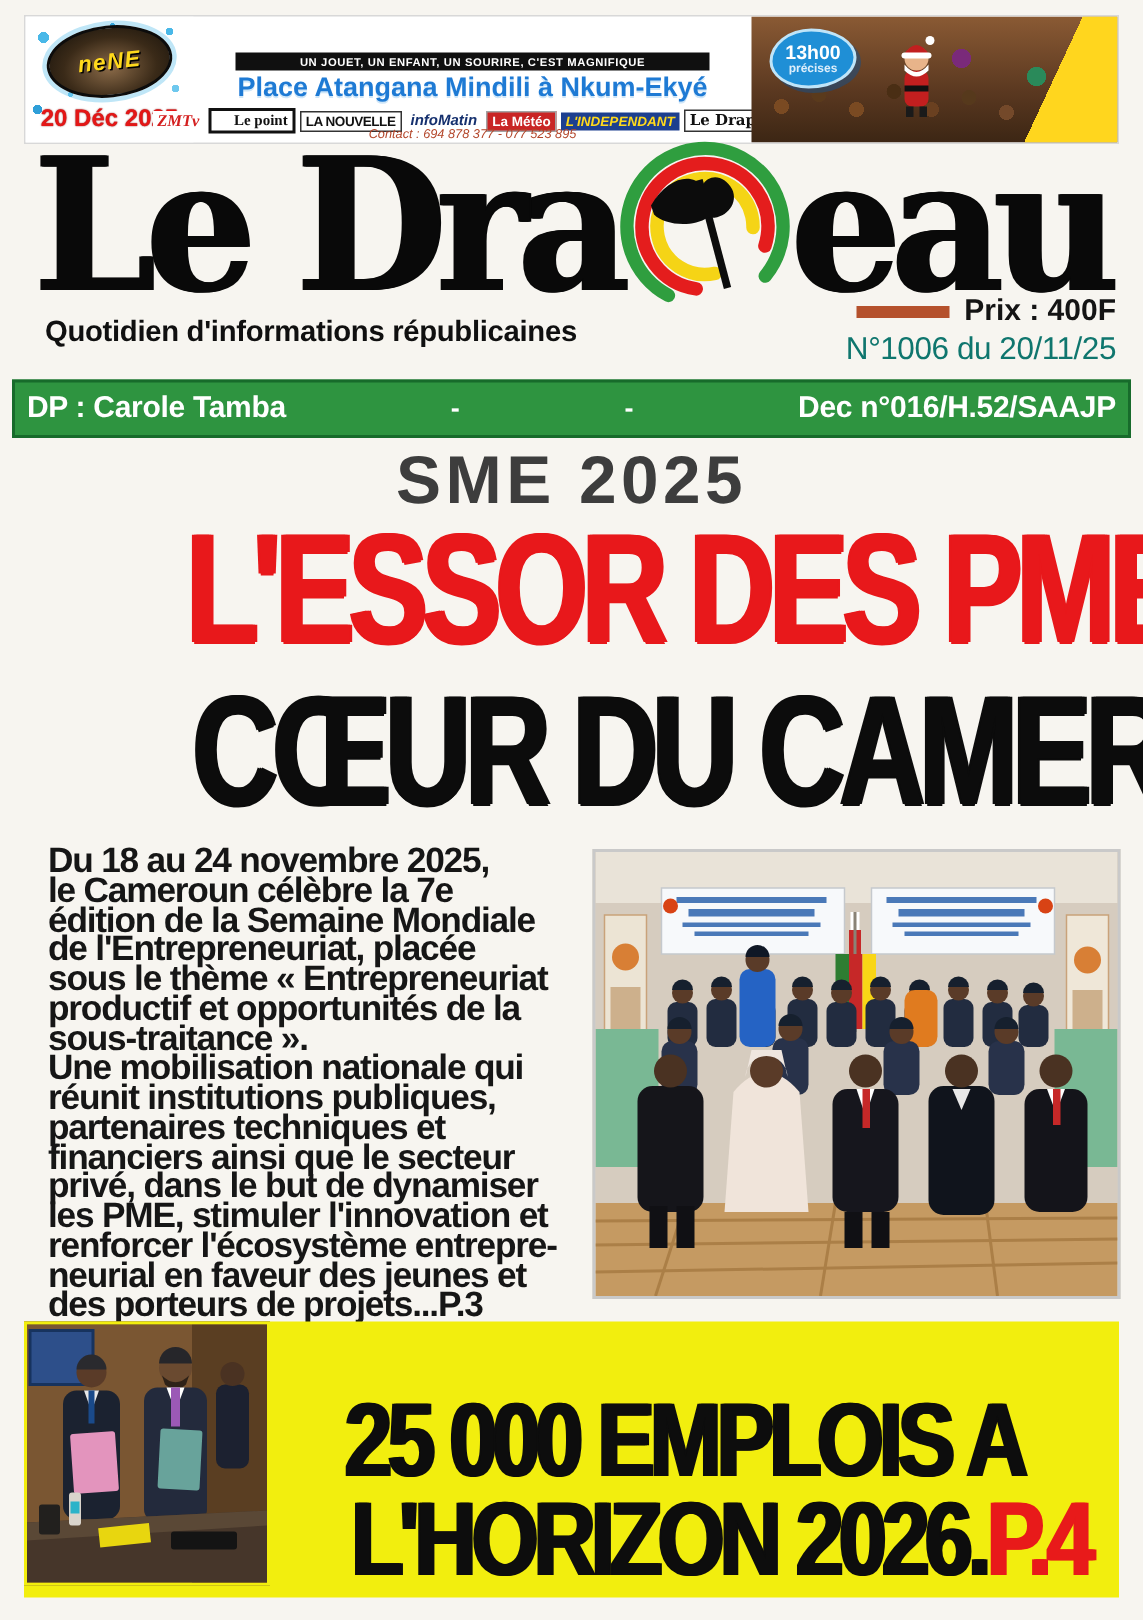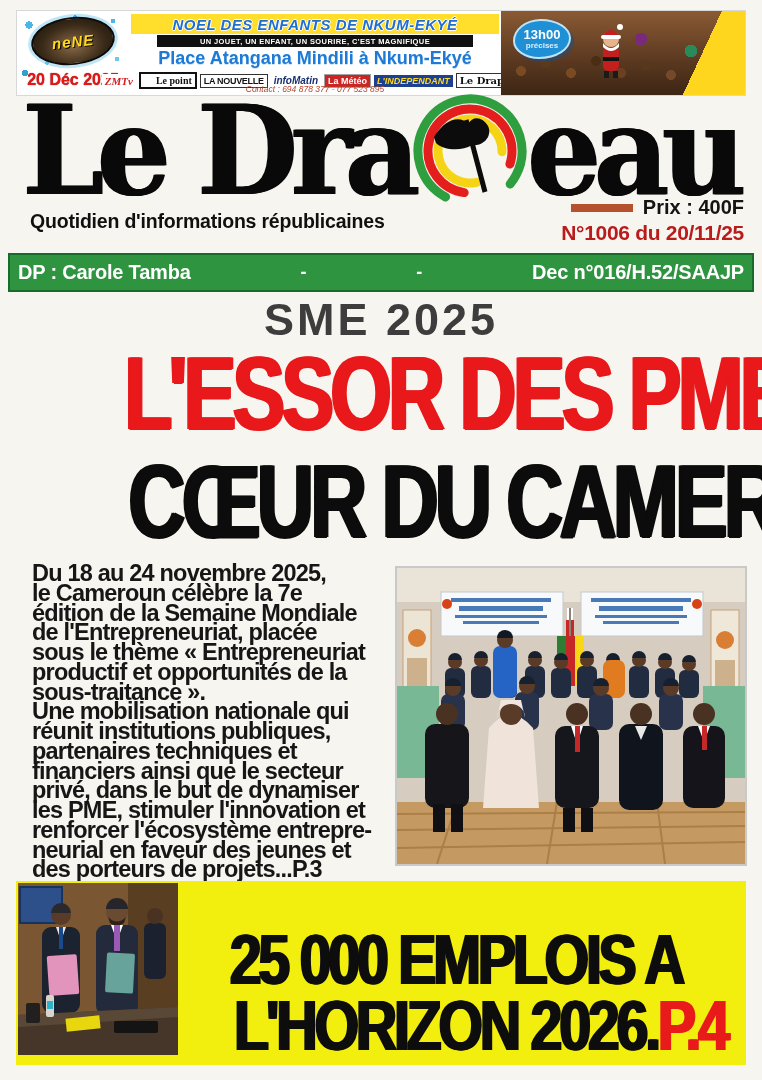--- a/index.html
+++ b/index.html
@@ -76,21 +76,21 @@
   .mast-word { font-family:"DejaVu Serif",serif; font-weight:bold; font-size:116px; line-height:120px;
     color:#090909; letter-spacing:-7px; transform:scaleY(1.06);
     text-shadow:1px 0 #090909,-1px 0 #090909; white-space:nowrap; }
   .mast-logo { margin:0 -4px; }
   .mast-sub { position:absolute; left:30px; top:114px; font-weight:bold; font-size:19.5px; color:#101010;
     letter-spacing:-0.2px; }
   .mast-right { position:absolute; right:18px; top:100px; text-align:right; }
   .price-row { display:flex; align-items:center; justify-content:flex-end; gap:10px; }
   .price-line { display:inline-block; width:62px; height:8px; background:#b5512c; }
   .price-txt { font-weight:bold; font-size:20px; color:#141414; }
-  .issue-txt { font-weight:bold; font-size:21px; color:#b91c1c; margin-top:2px; letter-spacing:-0.3px; }
+  .issue-txt { font-weight:normal; font-size:21px; color:#0f766e; margin-top:2px; letter-spacing:-0.3px; }
 
   
   .info-bar { position:absolute; left:8px; top:253px; width:746px; height:39px; background:#2e9440;
     border:2px solid #176b2b; display:flex; align-items:center; justify-content:space-between;
     padding:0 8px; color:#fff; font-weight:bold; font-size:20px; letter-spacing:-0.2px; }
   .info-bar .sep { font-size:18px; }
 
   
   .kicker { position:absolute; left:0; top:294px; width:762px; text-align:center; color:#3d3d3d;
     font-weight:bold; font-size:45px; letter-spacing:3px; }
@@ -131,21 +131,20 @@
 <div class="page">
 
   <div class="ad-banner">
     <div class="ad-left">
       <div class="nene-oval">
         <span>neNE</span>
       </div>
       <div class="ad-date">20 Déc 2025</div>
     </div>
     <div class="ad-mid">
-      <div class="ad-title">NOEL DES ENFANTS DE NKUM-EKYÉ</div>
       <div class="ad-tagline">UN JOUET, UN ENFANT, UN SOURIRE, C'EST MAGNIFIQUE</div>
       <div class="ad-venue">Place Atangana Mindili à Nkum-Ekyé</div>
       <div class="ad-partners">
         <span class="plogo p-zmtv">ZMTv</span>
         <span class="plogo p-lepoint">Le point</span>
         <span class="plogo p-nouvelle">LA NOUVELLE</span>
         <span class="plogo p-infomatin">infoMatin</span>
         <span class="plogo p-meteo">La Météo</span>
         <span class="plogo p-independant">L'INDEPENDANT</span>
         <span class="plogo p-drapeau">Le Drapeau</span>

